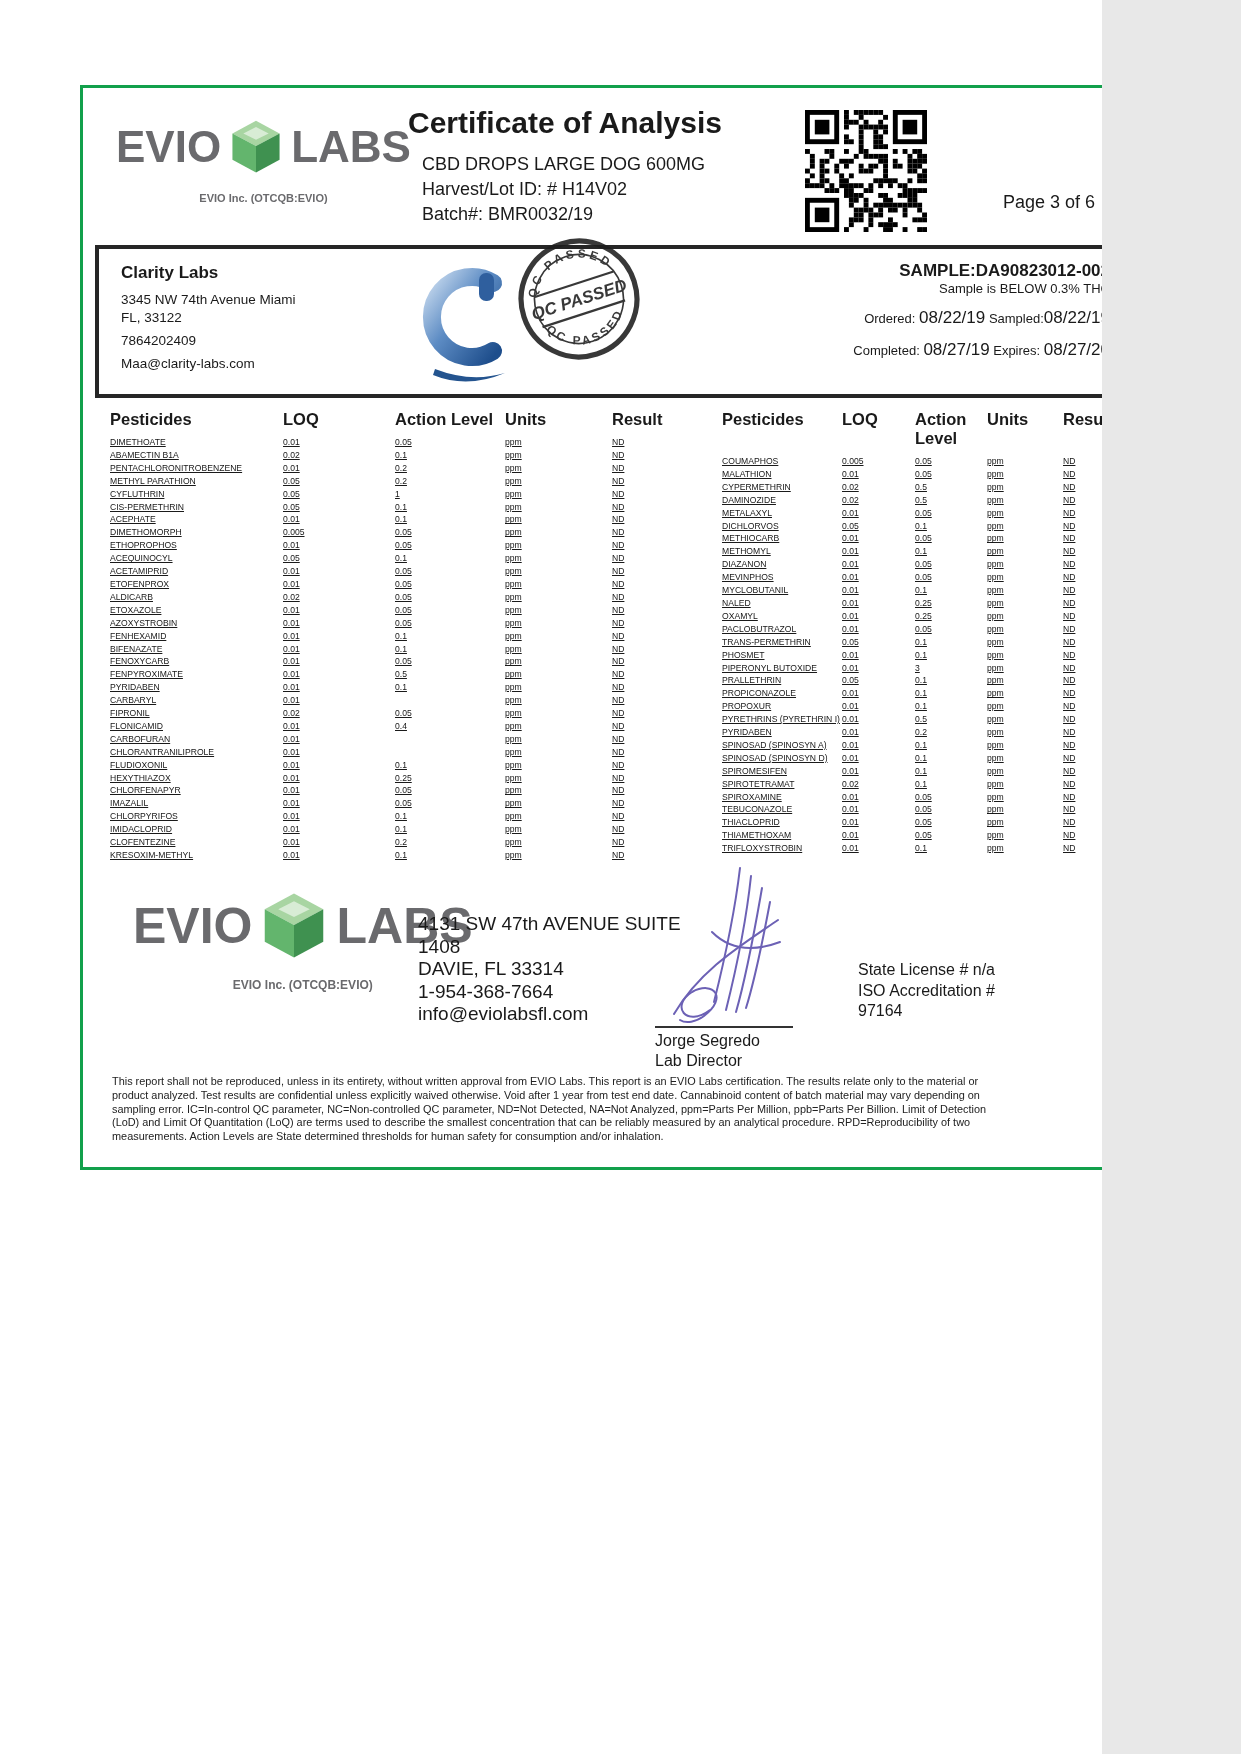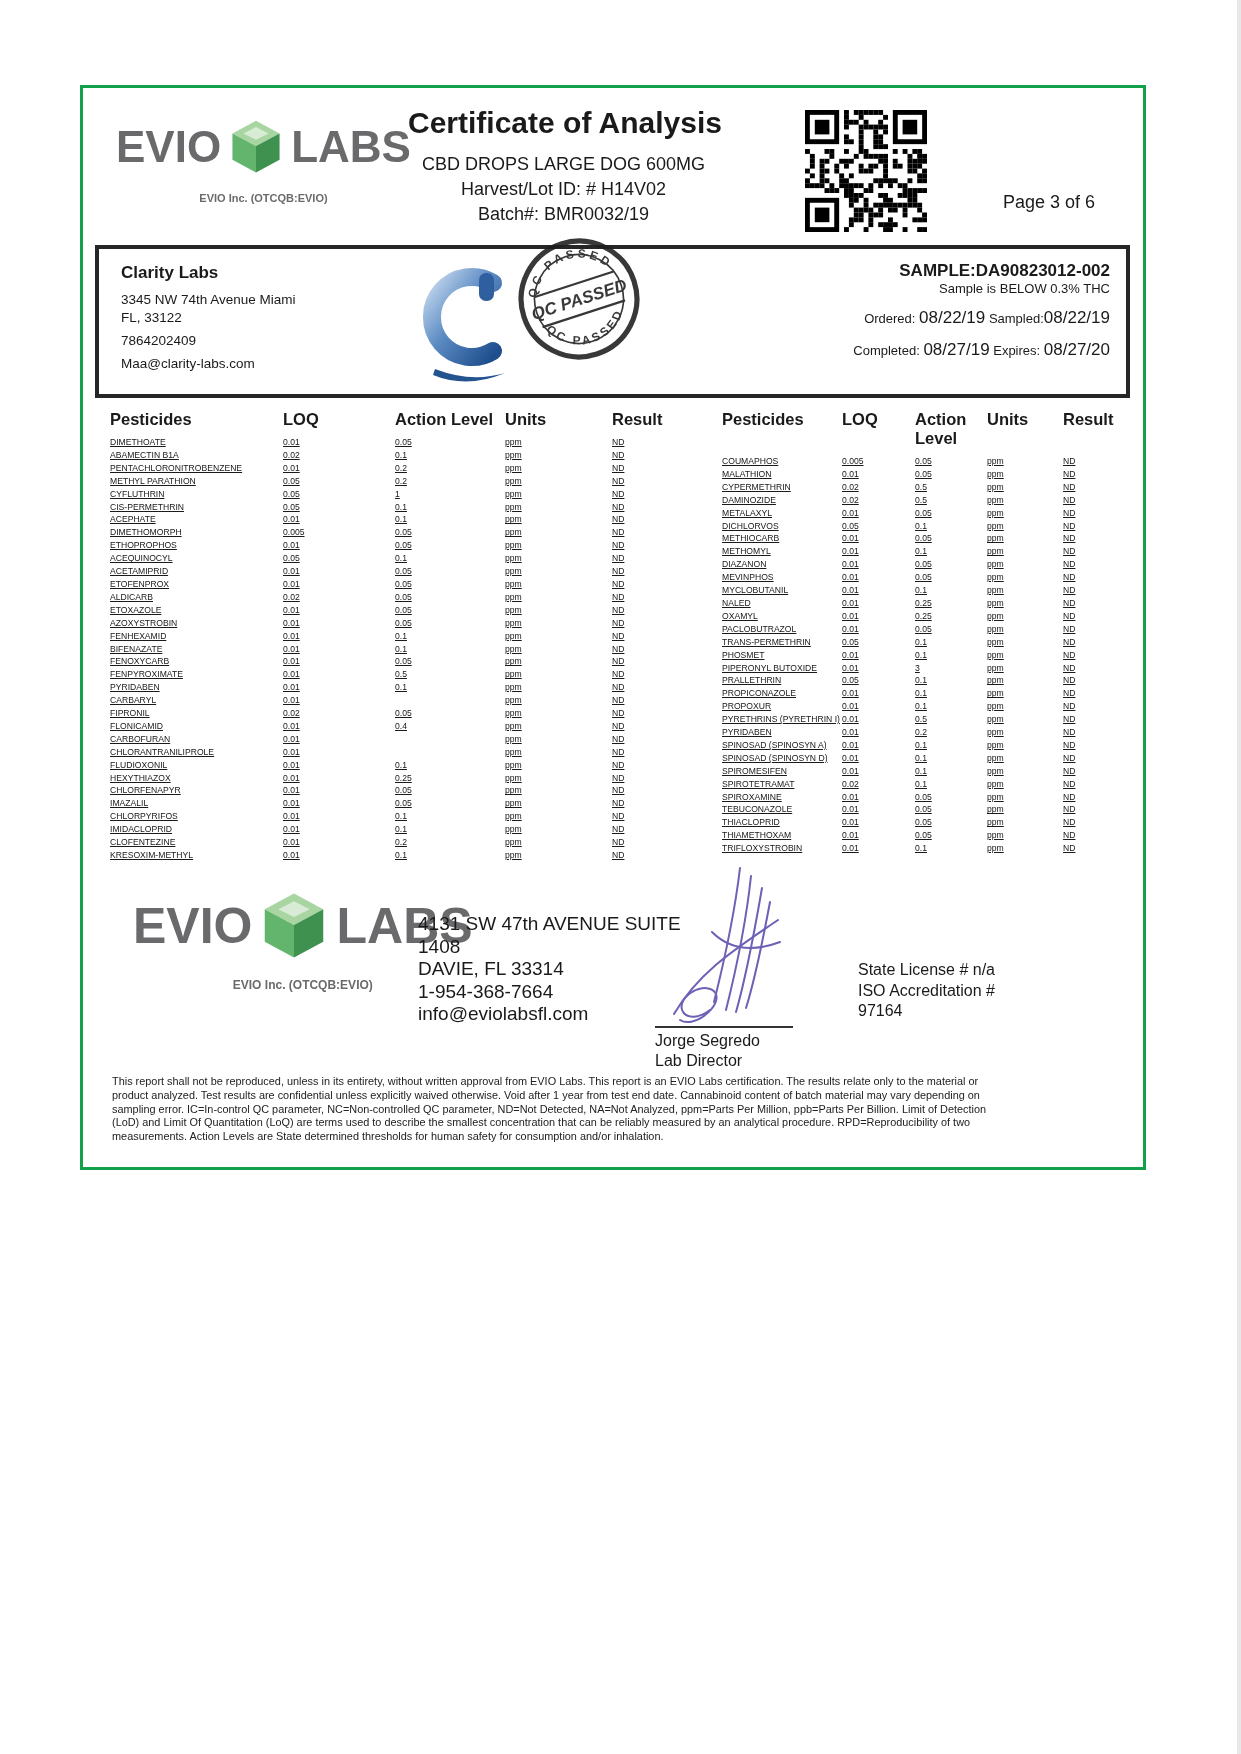--- a/index.html
+++ b/index.html
@@ -1,29 +1,29 @@
 <!DOCTYPE html>
 <html><head>
 <meta charset="utf-8">
 <style>
   html,body{margin:0;padding:0;background:#e8e8e8;}
-  .page{position:relative;width:1237px;height:1754px;background:#ffffff;
+  .page{position:relative;width:1102px;height:1754px;background:#ffffff;
         font-family:"Liberation Sans",sans-serif;color:#1a1a1a;overflow:hidden;}
   .abs{position:absolute;}
   .frame{left:80px;top:85px;width:1066px;height:1085px;border:3px solid #12a04b;box-sizing:border-box;}
 
   
   .logo{display:flex;align-items:center;gap:6px;}
   .logo .word{font-weight:bold;color:#6a6a6d;letter-spacing:0;}
   .logo-header{left:116px;top:118px;}
   .logo-header .word{font-size:44px;}
   .logo-header svg{width:58px;height:58px;}
   .logo-sub{font-size:11px;font-weight:bold;color:#6a6a6d;text-align:center;margin-top:16px;}
   .coa-title{left:408px;top:106px;font-size:30px;font-weight:bold;}
-  .product-block{left:422px;top:152px;font-size:18px;line-height:25px;text-align:center;}
+  .product-block{left:422px;top:152px;font-size:18px;line-height:25px;}
   .qr{left:805px;top:110px;width:122px;height:122px;}
   .page-num{left:1003px;top:192px;font-size:18px;}
 
   
   .info-box{left:95px;top:245px;width:1035px;height:153px;border:4px solid #262626;box-sizing:border-box;background:#fff;}
   .client{position:absolute;left:22px;top:14px;}
   .client .name{font-size:17px;font-weight:bold;margin-bottom:8px;}
   .client .line{font-size:13.5px;line-height:18px;}
   .client .line.gap{margin-top:5px;}
   .clarity-logo{position:absolute;left:322px;top:4px;width:92px;height:138px;}

